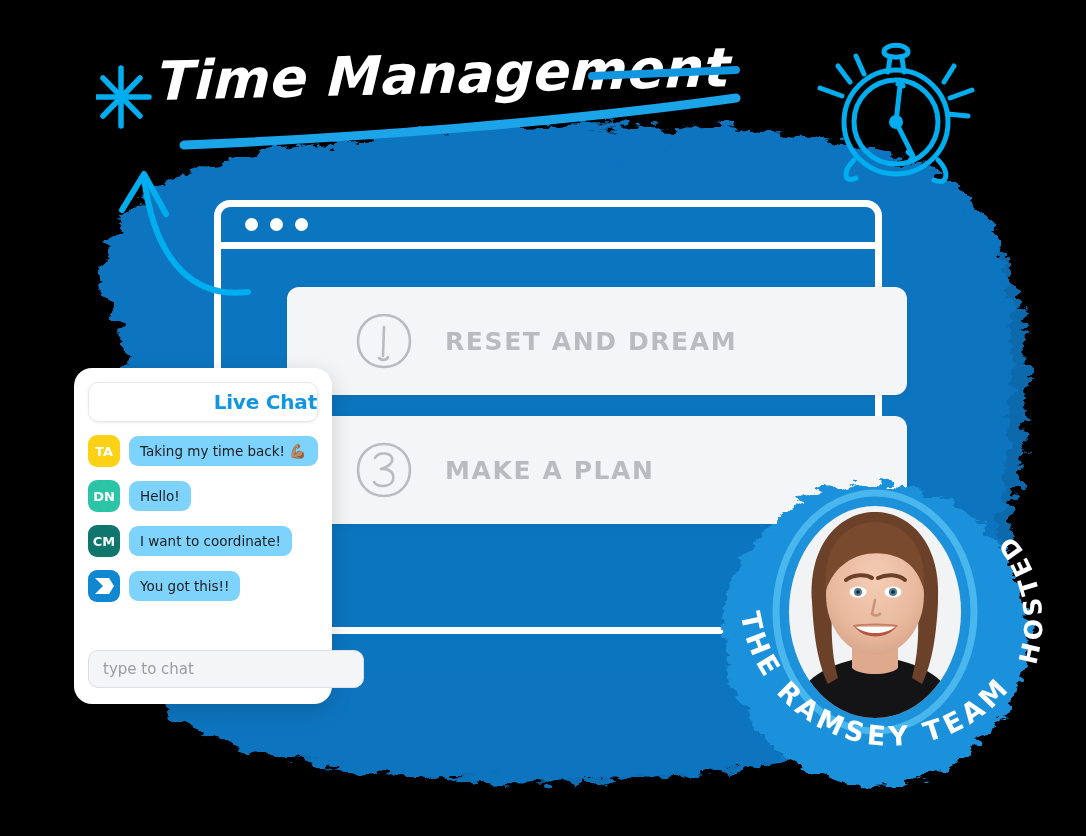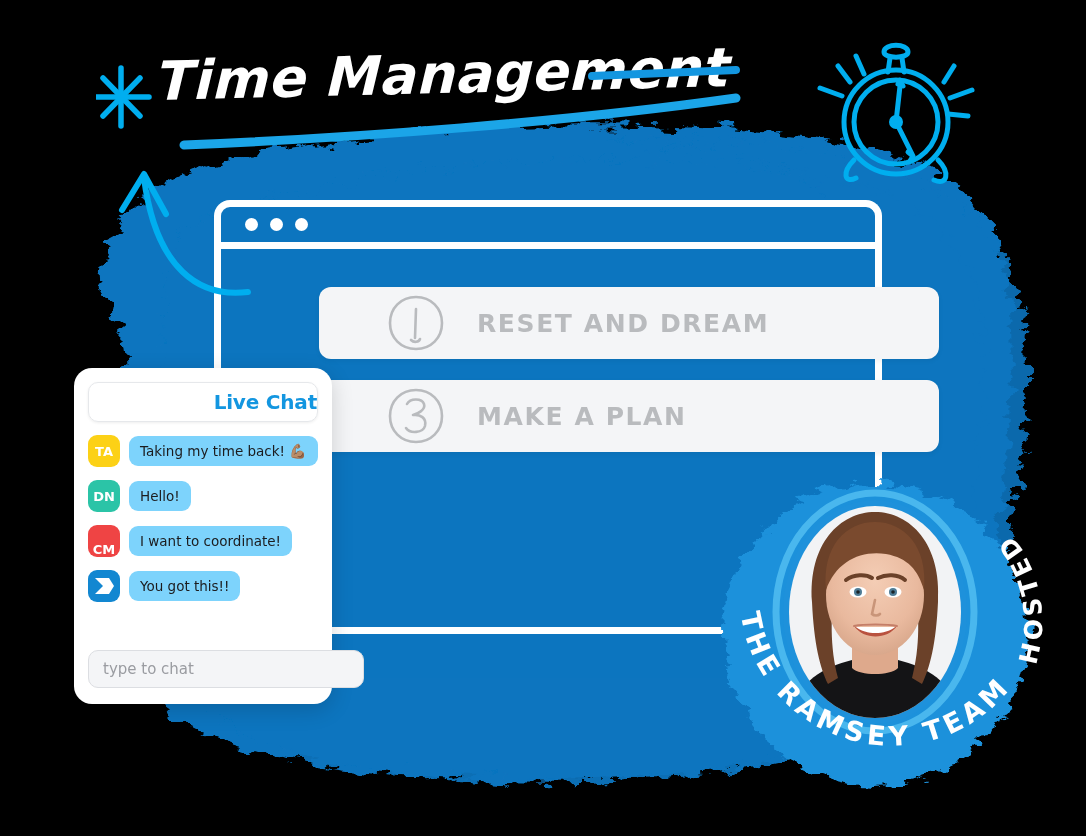--- a/index.html
+++ b/index.html
@@ -88,30 +88,29 @@
   #browser-body {
     position: absolute;
     left: 0; right: 0;
     top: 42px; bottom: 0;
     padding: 38px 0 0 66px;
     box-sizing: border-box;
   }
   .step-row {
     position: relative;
     width: 620px;
-    height: 72px;
+    height: 108px;
     background: #F4F5F7;
     border-radius: 12px;
     margin-bottom: 21px;
     display: flex;
     align-items: center;
     padding-left: 72px;
     box-sizing: border-box;
     box-shadow: 0 2px 5px rgba(0,0,0,0.06);
-    margin-left: 32px;
   }
   .step-num {
     position: absolute;
     left: 68px;
     top: 50%;
     transform: translateY(-50%);
     width: 58px;
     height: 58px;
   }
   .step-label {
@@ -385,21 +384,21 @@
       <div class="chat-row">
         <div class="chat-avatar" style="background:#2BC4A7;">
           <span>DN</span>
         </div>
         <div class="chat-bubble">
           <span>Hello!</span>
         </div>
       </div>
 
       <div class="chat-row">
-        <div class="chat-avatar" style="background:#ef4444;align-items:flex-end;">
+        <div class="chat-avatar" style="background:#0f766e;">
           <span>CM</span>
         </div>
         <div class="chat-bubble">
           <span>I want to coordinate!</span>
         </div>
       </div>
 
       <div class="chat-row">
         <div class="chat-avatar" style="background:#1287D1;">
           <svg width="22" height="18" viewBox="0 0 22 18">

